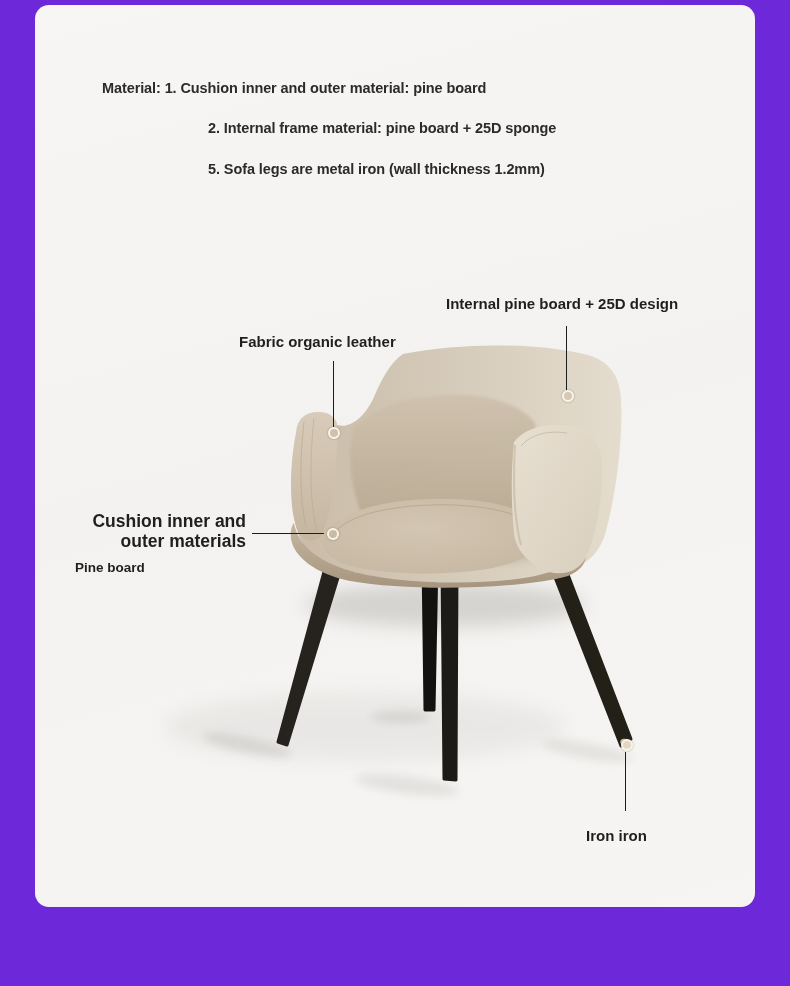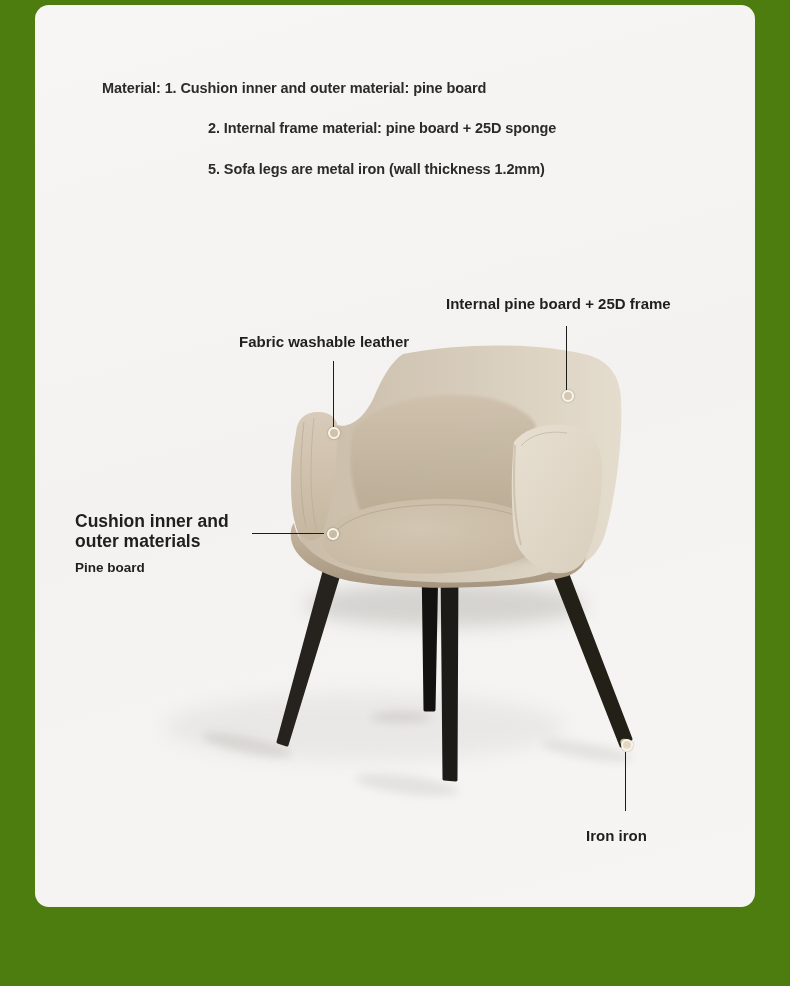--- a/index.html
+++ b/index.html
@@ -1,18 +1,18 @@
 <!DOCTYPE html>
 <html><head>
 <meta charset="utf-8">
 <style>
   html,body{margin:0;padding:0;background:#ffffff;}
   .stage{
     position:relative;width:790px;height:986px;overflow:hidden;
-    background:#4d7c0f;
+    background:#6d28d9;
     font-family:"Liberation Sans", sans-serif;
     -webkit-font-smoothing:antialiased;
   }
   .card{
     position:absolute;left:35px;top:5px;width:720px;height:902px;
     border-radius:14px;
     background:linear-gradient(165deg,#f7f6f5 0%,#f3f2f0 48%,#f6f5f4 100%);
   }
   .chair-svg{position:absolute;left:0;top:0;width:790px;height:986px;pointer-events:none;}
   .mat{
@@ -21,21 +21,21 @@
   }
   .mat.l1{left:67px;top:74px;}
   .mat.l2{left:173px;top:114px;}
   .mat.l3{left:173px;top:155px;}
   .mat.l4{left:173px;top:196px;}
   .callout-label{
     position:absolute;font-weight:700;color:#1f1f1f;white-space:nowrap;
   }
   .label-back{left:411px;top:290px;width:222px;text-align:center;font-size:15px;}
   .label-arm{left:204px;top:328px;font-size:15px;}
-  .label-cushion{left:40px;top:507px;width:171px;font-size:17.5px;line-height:19.5px;white-space:normal;}
+  .label-cushion{left:40px;top:507px;width:171px;text-align:right;font-size:17.5px;line-height:19.5px;white-space:normal;}
   .sublabel-cushion{left:40px;top:555px;width:171px;text-align:left;font-size:13.5px;}
   .label-legs{left:551px;top:822px;font-size:15px;}
   .leader{position:absolute;background:#1c1c1c;}
   .leader.v{width:1.4px;}
   .leader.h{height:1.4px;}
   .line-back{left:531px;top:321px;height:64px;}
   .line-arm{left:298px;top:356px;height:66px;}
   .line-cushion{left:217px;top:528px;width:72px;}
   .line-legs{left:590px;top:747px;height:59px;}
   .marker{
@@ -181,25 +181,25 @@
           C476,498 476,464 479,437 Z"></path>
         <path fill="none" stroke="#c9bda9" stroke-width="1" opacity="0.9" d="M486,441 C495,430 512,425 532,428"></path>
         <path fill="none" stroke="#b6a78f" stroke-width="2" opacity="0.45" d="M480,440 C478,475 478,510 486,540"></path>
       </g>
     </svg>
 
     <div class="mat l1">Material: 1. Cushion inner and outer material: pine board</div>
     <div class="mat l2">2. Internal frame material: pine board + 25D sponge</div>
     <div class="mat l3">5. Sofa legs are metal iron (wall thickness 1.2mm)</div>
 
-    <div class="callout-label label-back">Internal pine board + 25D frame</div>
+    <div class="callout-label label-back">Internal pine board + 25D design</div>
     <div class="leader v line-back"></div>
     <div class="marker marker-back"></div>
 
-    <div class="callout-label label-arm">Fabric washable leather</div>
+    <div class="callout-label label-arm">Fabric organic leather</div>
     <div class="leader v line-arm"></div>
     <div class="marker marker-arm"></div>
 
     <div class="callout-label label-cushion">
       <span style="display:block">Cushion inner and</span>
       <span style="display:block">outer materials</span>
     </div>
     <div class="callout-label sublabel-cushion">Pine board</div>
     <div class="leader h line-cushion"></div>
     <div class="marker marker-cushion"></div>

